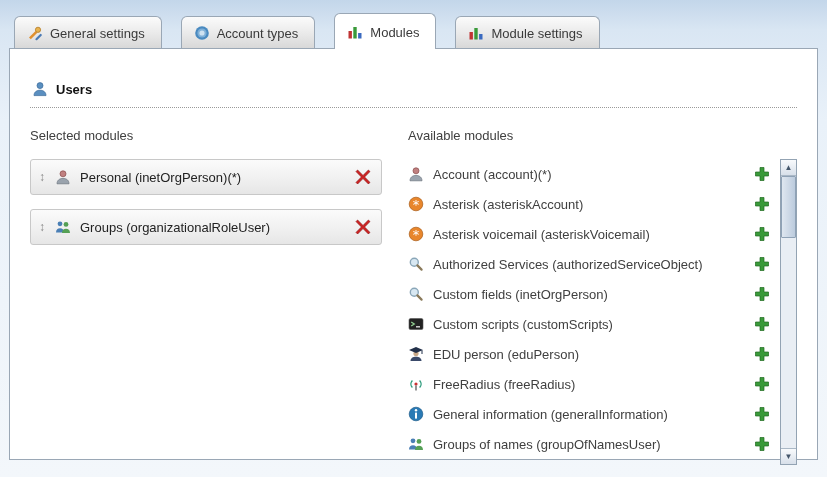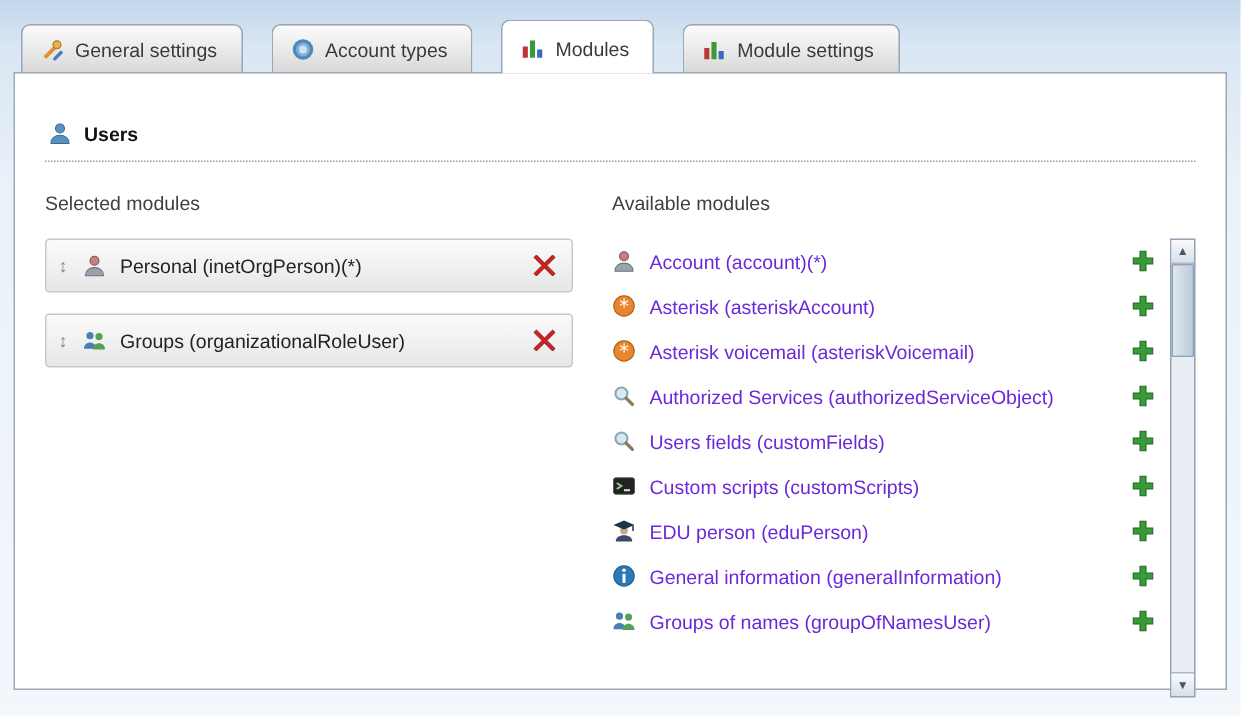--- a/index.html
+++ b/index.html
@@ -91,21 +91,21 @@
     cursor: pointer;
   }
   
   .avail-list { flex: 1; }
   .arow {
     display: flex;
     align-items: center;
     height: 30px;
     gap: 9px;
   }
-  .alabel { flex: 1; color: #6d28d9; }
+  .alabel { flex: 1; color: #404040; }
   .arow .addbtn { margin-right: 10px; }
   .icon { display: inline-flex; width: 16px; height: 16px; flex: none; }
   
   .scrollbar {
     width: 17px;
     height: 306px;
     margin-top: 2px;
     border: 1px solid #93a3b3;
     background: #e9eef4;
     display: flex;
@@ -298,21 +298,21 @@
           </button>
         </div>
 
         <div class="arow">
           <span class="icon">
             <svg width="16" height="16" viewBox="0 0 16 16">
                 <circle cx="6.3" cy="6.3" r="4" fill="#d8e8f2" stroke="#8aa6b8" stroke-width="1.4"></circle>
                 <line x1="9.4" y1="9.4" x2="13.6" y2="13.6" stroke="#8a7a5a" stroke-width="2.2" stroke-linecap="round"></line>
               </svg>
           </span>
-          <span class="alabel">Users fields (customFields)</span>
+          <span class="alabel">Custom fields (inetOrgPerson)</span>
           <button class="addbtn">
             <svg width="16" height="16" viewBox="0 0 16 16">
                 <path d="M6 1.5h4v4.5h4.5v4H10v4.5H6V10H1.5V6H6z" fill="#3a9a3a" stroke="#1f6a1f" stroke-width="0.7"></path>
               </svg>
           </button>
         </div>
 
         <div class="arow">
           <span class="icon">
             <svg width="16" height="16" viewBox="0 0 16 16">
@@ -339,20 +339,36 @@
               </svg>
           </span>
           <span class="alabel">EDU person (eduPerson)</span>
           <button class="addbtn">
             <svg width="16" height="16" viewBox="0 0 16 16">
                 <path d="M6 1.5h4v4.5h4.5v4H10v4.5H6V10H1.5V6H6z" fill="#3a9a3a" stroke="#1f6a1f" stroke-width="0.7"></path>
               </svg>
           </button>
         </div>
 
+        <div class="arow">
+          <span class="icon">
+            <svg width="16" height="16" viewBox="0 0 16 16">
+                <path d="M4.4 4.4a5.2 5.2 0 000 7.2" stroke="#2a9a7a" fill="none" stroke-width="1.4"></path>
+                <path d="M11.6 4.4a5.2 5.2 0 010 7.2" stroke="#2a9a7a" fill="none" stroke-width="1.4"></path>
+                <circle cx="8" cy="8" r="1.6" fill="#cc3333"></circle>
+                <line x1="8" y1="9.4" x2="8" y2="14.5" stroke="#666" stroke-width="1.4"></line>
+              </svg>
+          </span>
+          <span class="alabel">FreeRadius (freeRadius)</span>
+          <button class="addbtn">
+            <svg width="16" height="16" viewBox="0 0 16 16">
+                <path d="M6 1.5h4v4.5h4.5v4H10v4.5H6V10H1.5V6H6z" fill="#3a9a3a" stroke="#1f6a1f" stroke-width="0.7"></path>
+              </svg>
+          </button>
+        </div>
 
         <div class="arow">
           <span class="icon">
             <svg width="16" height="16" viewBox="0 0 16 16">
                 <circle cx="8" cy="8" r="6.8" fill="#2a7ab5" stroke="#1a5a8a" stroke-width="0.7"></circle>
                 <rect x="7" y="6.6" width="2" height="6" fill="#ffffff"></rect>
                 <circle cx="8" cy="4.2" r="1.2" fill="#ffffff"></circle>
               </svg>
           </span>
           <span class="alabel">General information (generalInformation)</span>

